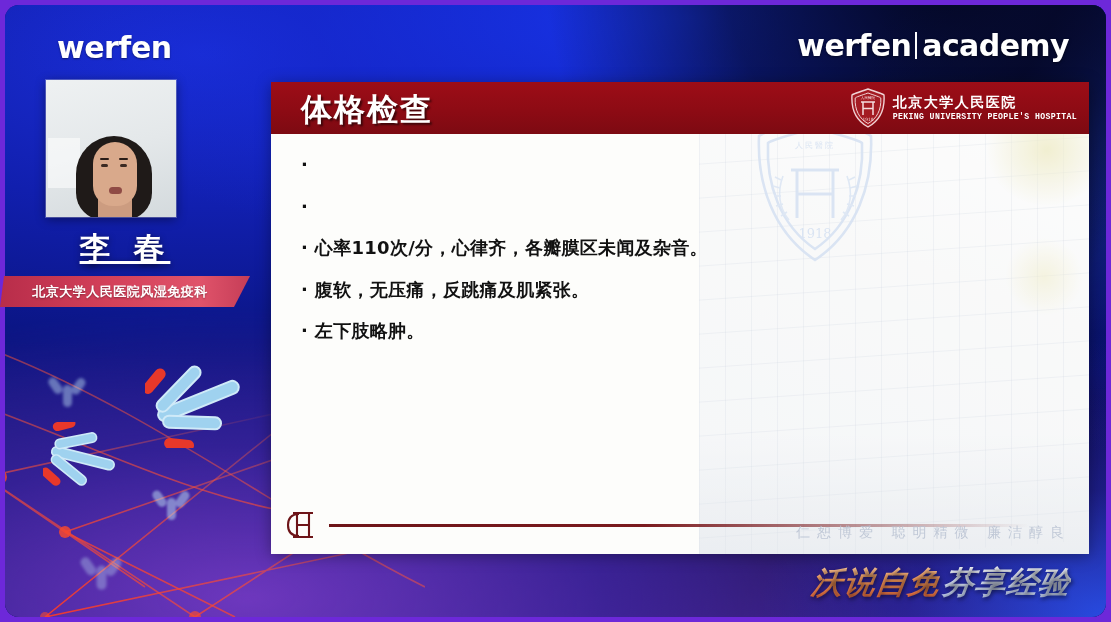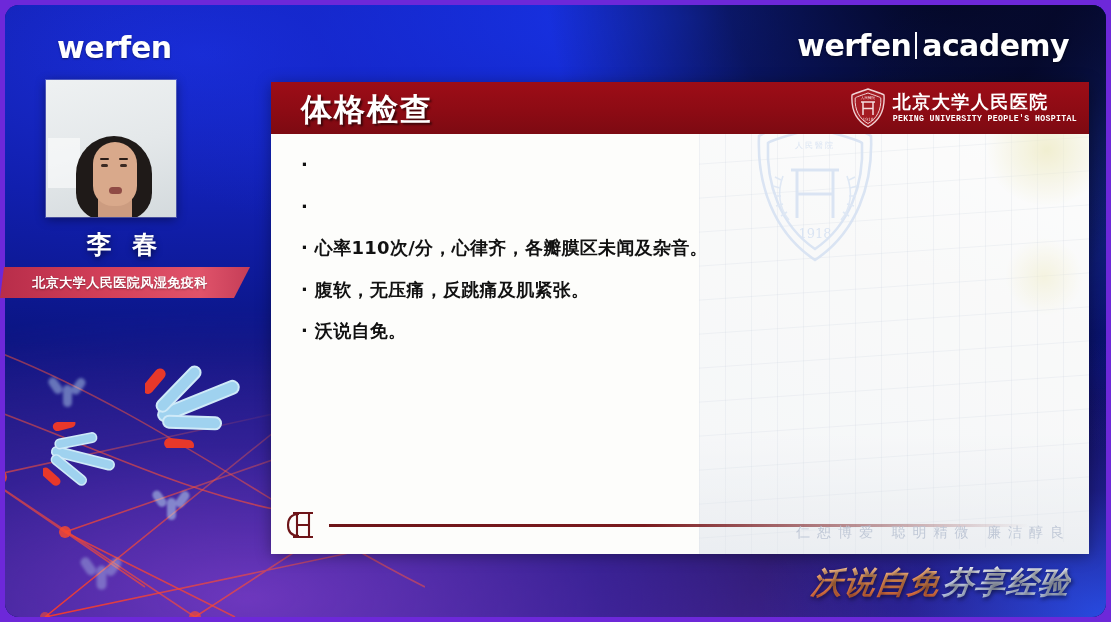--- a/index.html
+++ b/index.html
@@ -84,24 +84,25 @@
   .vt-eye{position:absolute;width:7px;height:3px;background:#3b2a22;border-radius:2px;top:22px;}
   .vt-eye.l{left:8px;} .vt-eye.r{left:27px;}
   .vt-brow{position:absolute;width:9px;height:2px;background:#2b1d17;border-radius:2px;top:16px;}
   .vt-brow.l{left:7px;} .vt-brow.r{left:26px;}
   .vt-mouth{position:absolute;left:16px;top:45px;width:13px;height:7px;background:#8f4b45;border-radius:6px;}
   .vt-neck{position:absolute;left:52px;top:118px;width:34px;height:22px;background:#cc9c80;}
 
   
   #name-plate{position:absolute;left:0px;top:228px;width:250px;}
   #speaker-name{
-    color:#fff;font-size:25px;font-weight:bold;letter-spacing:6px;
+    color:#fff;font-size:31px;font-weight:bold;letter-spacing:6px;
     text-align:center;padding-left:0;
     text-shadow:0 2px 6px rgba(0,0,0,.6);
     font-family:"DejaVu Sans","Liberation Sans",sans-serif;
+    text-decoration:underline;
   }
   #speaker-affil-wrap{
     margin-top:6px;height:31px;
     background:linear-gradient(90deg,#b82d4a 0%,#d4415a 45%,#e0536a 80%,#c53d57 100%);
     -webkit-clip-path:polygon(4px 0,100% 0,calc(100% - 16px) 100%,0 100%);
     clip-path:polygon(4px 0,100% 0,calc(100% - 16px) 100%,0 100%);
     display:flex;align-items:center;justify-content:center;
     box-shadow:0 1px 6px rgba(0,0,0,.4);
   }
   #speaker-affil{color:#fff;font-size:13px;font-weight:bold;letter-spacing:.5px;padding-right:10px;
@@ -135,21 +136,21 @@
   }
   #slide-title{
     position:absolute;left:30px;top:7px;
     color:#fff;font-size:31px;font-weight:bold;letter-spacing:2px;
     text-shadow:2px 2px 2px rgba(0,0,0,.55);
     font-family:"DejaVu Sans","Liberation Sans",sans-serif;
   }
   #hospital-logo{position:absolute;right:12px;top:6px;display:flex;align-items:center;gap:7px;}
   #hosp-shield{width:36px;height:40px;}
   #hosp-text{display:flex;flex-direction:column;line-height:1;}
-  #hosp-cn{color:#fff;font-size:18px;font-weight:bold;letter-spacing:1.5px;font-family:"DejaVu Serif","Liberation Serif",serif;}
+  #hosp-cn{color:#fff;font-size:14px;font-weight:bold;letter-spacing:1.5px;font-family:"DejaVu Serif","Liberation Serif",serif;}
   #hosp-en{color:#fff;font-size:8.2px;font-weight:bold;letter-spacing:.35px;margin-top:4px;font-family:Liberation Mono, monospace;}
 
   #bullets{position:absolute;left:30px;top:72px;width:700px;}
   .bullet{
     display:flex;align-items:flex-start;margin-bottom:19px;
     color:#111;font-size:18px;font-weight:bold;line-height:1.25;
     font-family:"DejaVu Sans","Liberation Sans",sans-serif;
   }
   .bullet .dot{flex:0 0 auto;margin-right:7px;font-size:18px;line-height:1.25;}
   .bullet .txt{letter-spacing:.3px;}
@@ -352,21 +353,21 @@
       <div class="bullet">
         <span class="dot">·</span>
         <span class="txt">心率110次/分，心律齐，各瓣膜区未闻及杂音。</span>
       </div>
       <div class="bullet">
         <span class="dot">·</span>
         <span class="txt">腹软，无压痛，反跳痛及肌紧张。</span>
       </div>
       <div class="bullet">
         <span class="dot">·</span>
-        <span class="txt">沃说自免。</span>
+        <span class="txt">左下肢略肿。</span>
       </div>
     </div>
 
     <div id="slide-footer">
       <svg id="footer-mark" viewBox="0 0 34 30">
         <g stroke="#6d1418" stroke-width="2.1" fill="none">
           <path d="M14 4 C6 4 3 9 3 15 C3 21 6 26 14 26"></path>
           <path d="M12 3 L12 27 M24 3 L24 27 M12 15 L24 15"></path>
           <path d="M8 3 L28 3 M8 27 L28 27"></path>
         </g>

